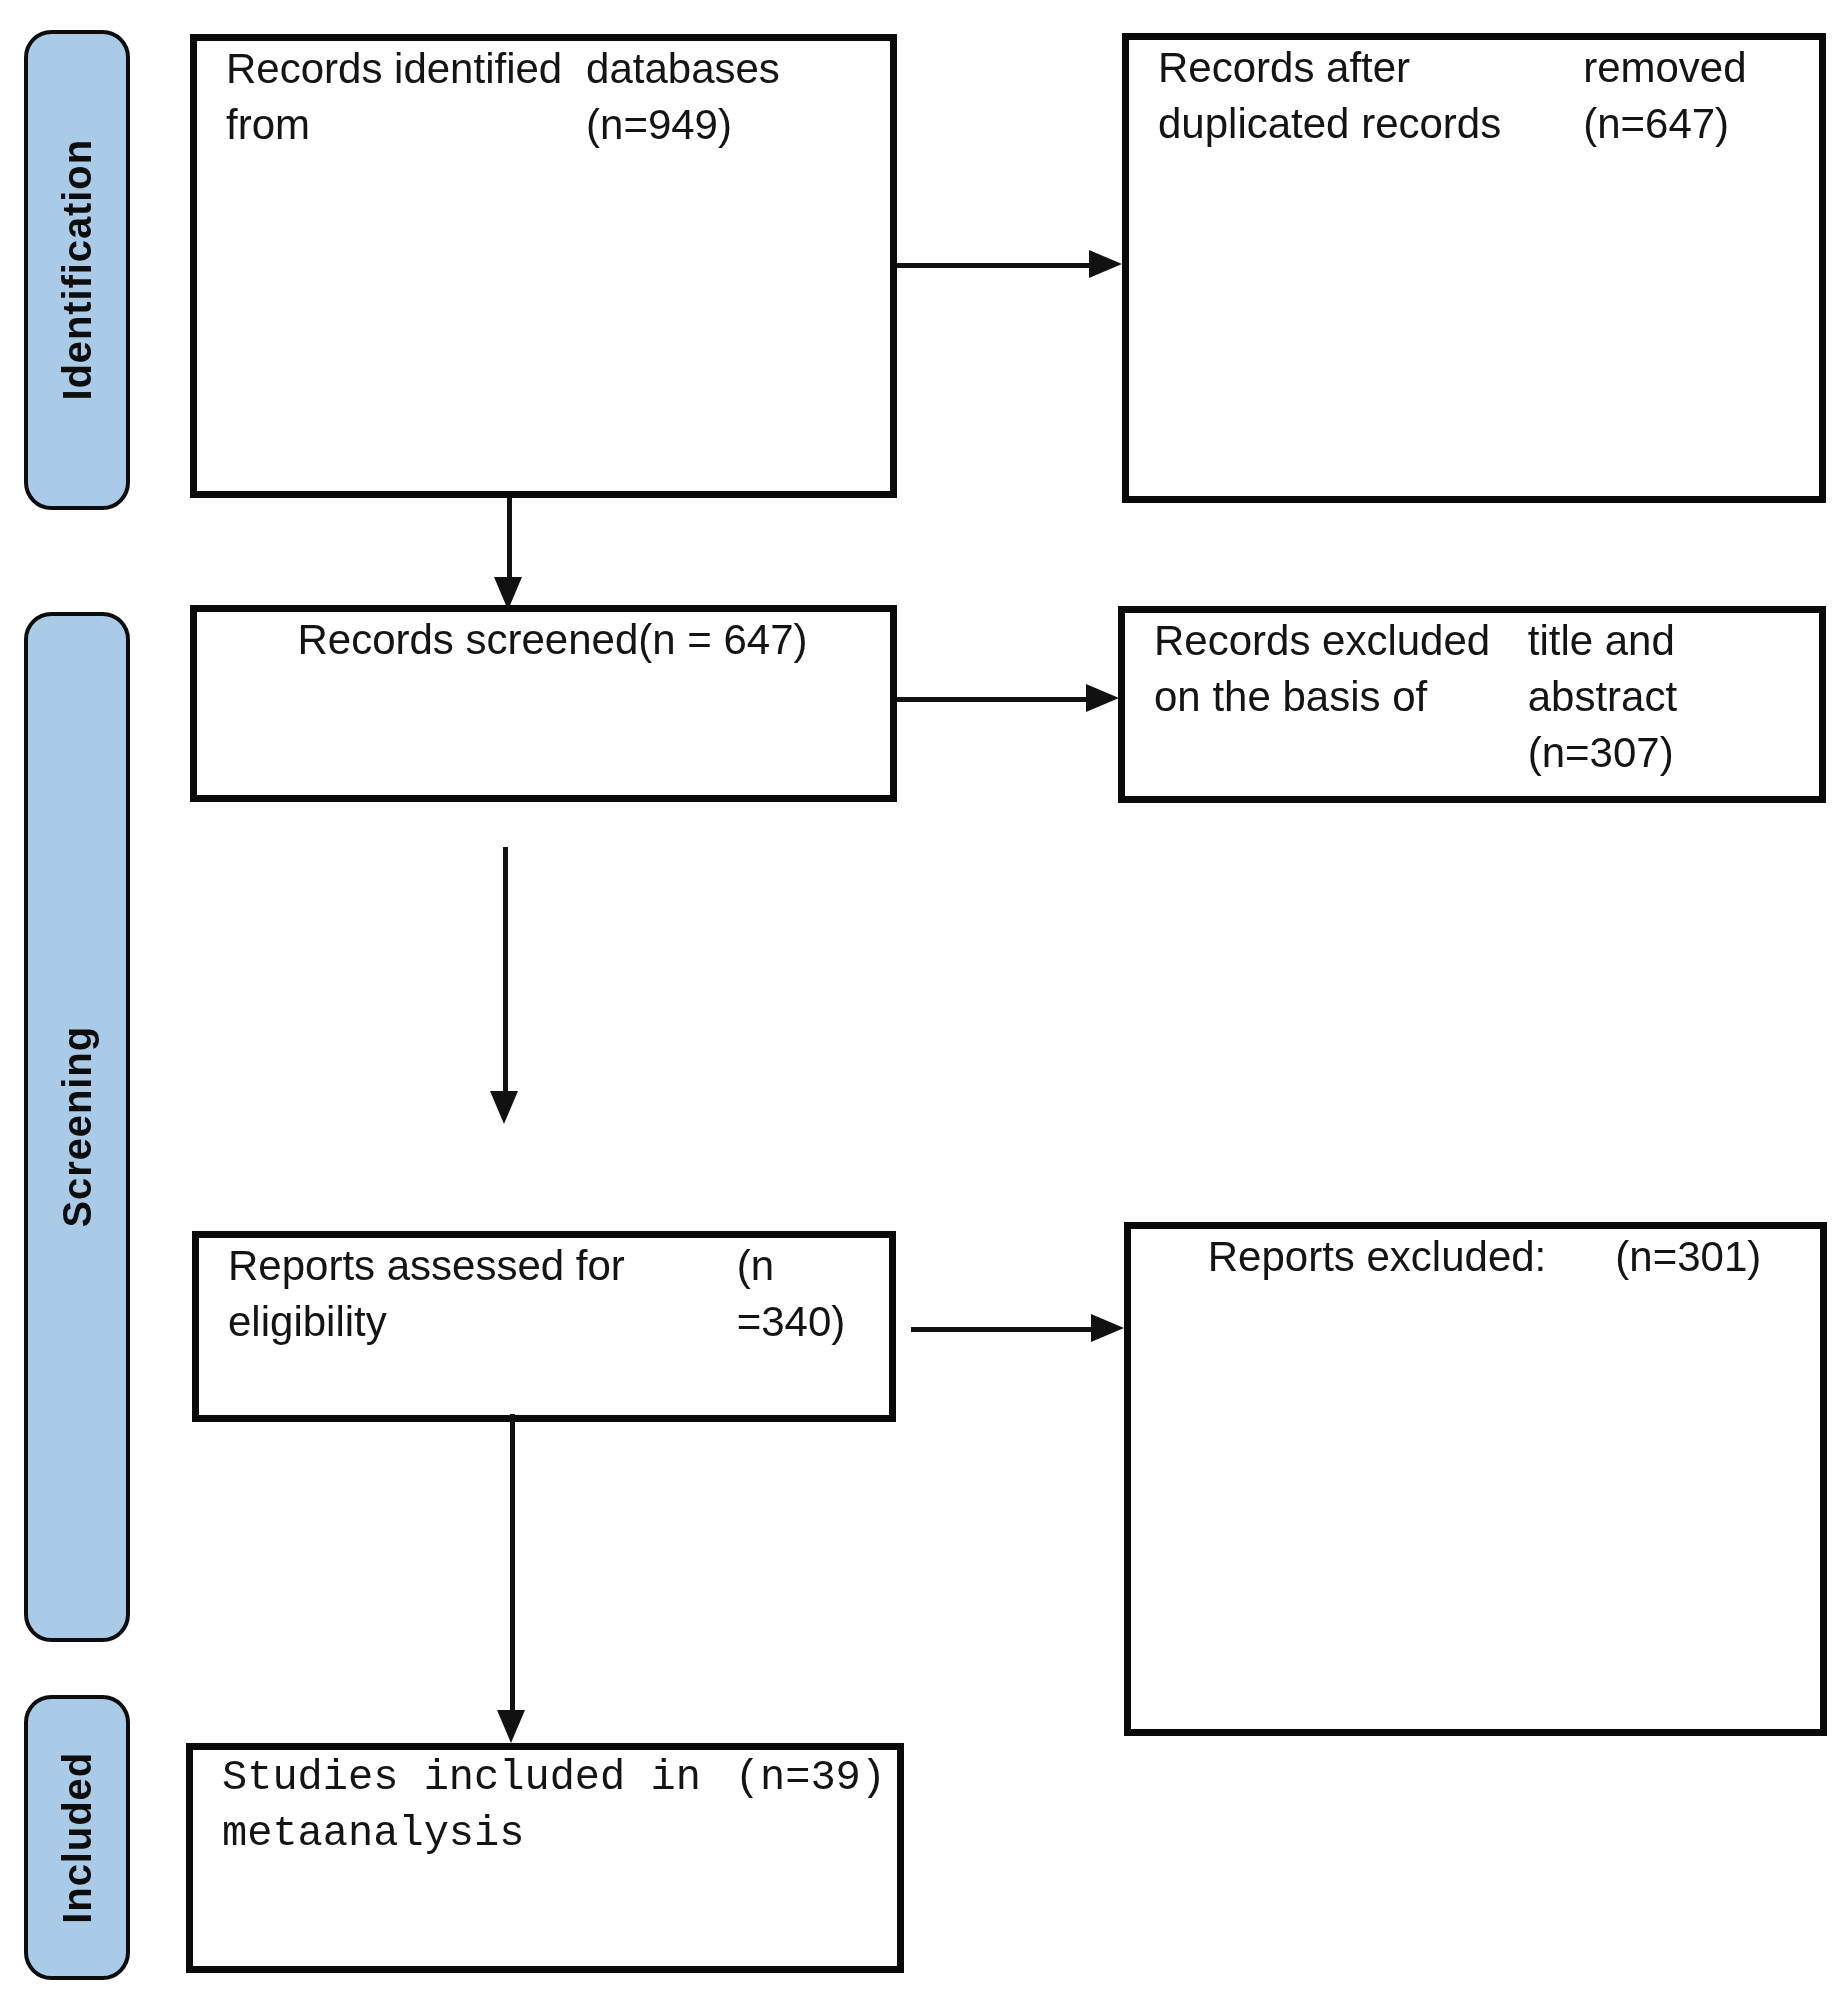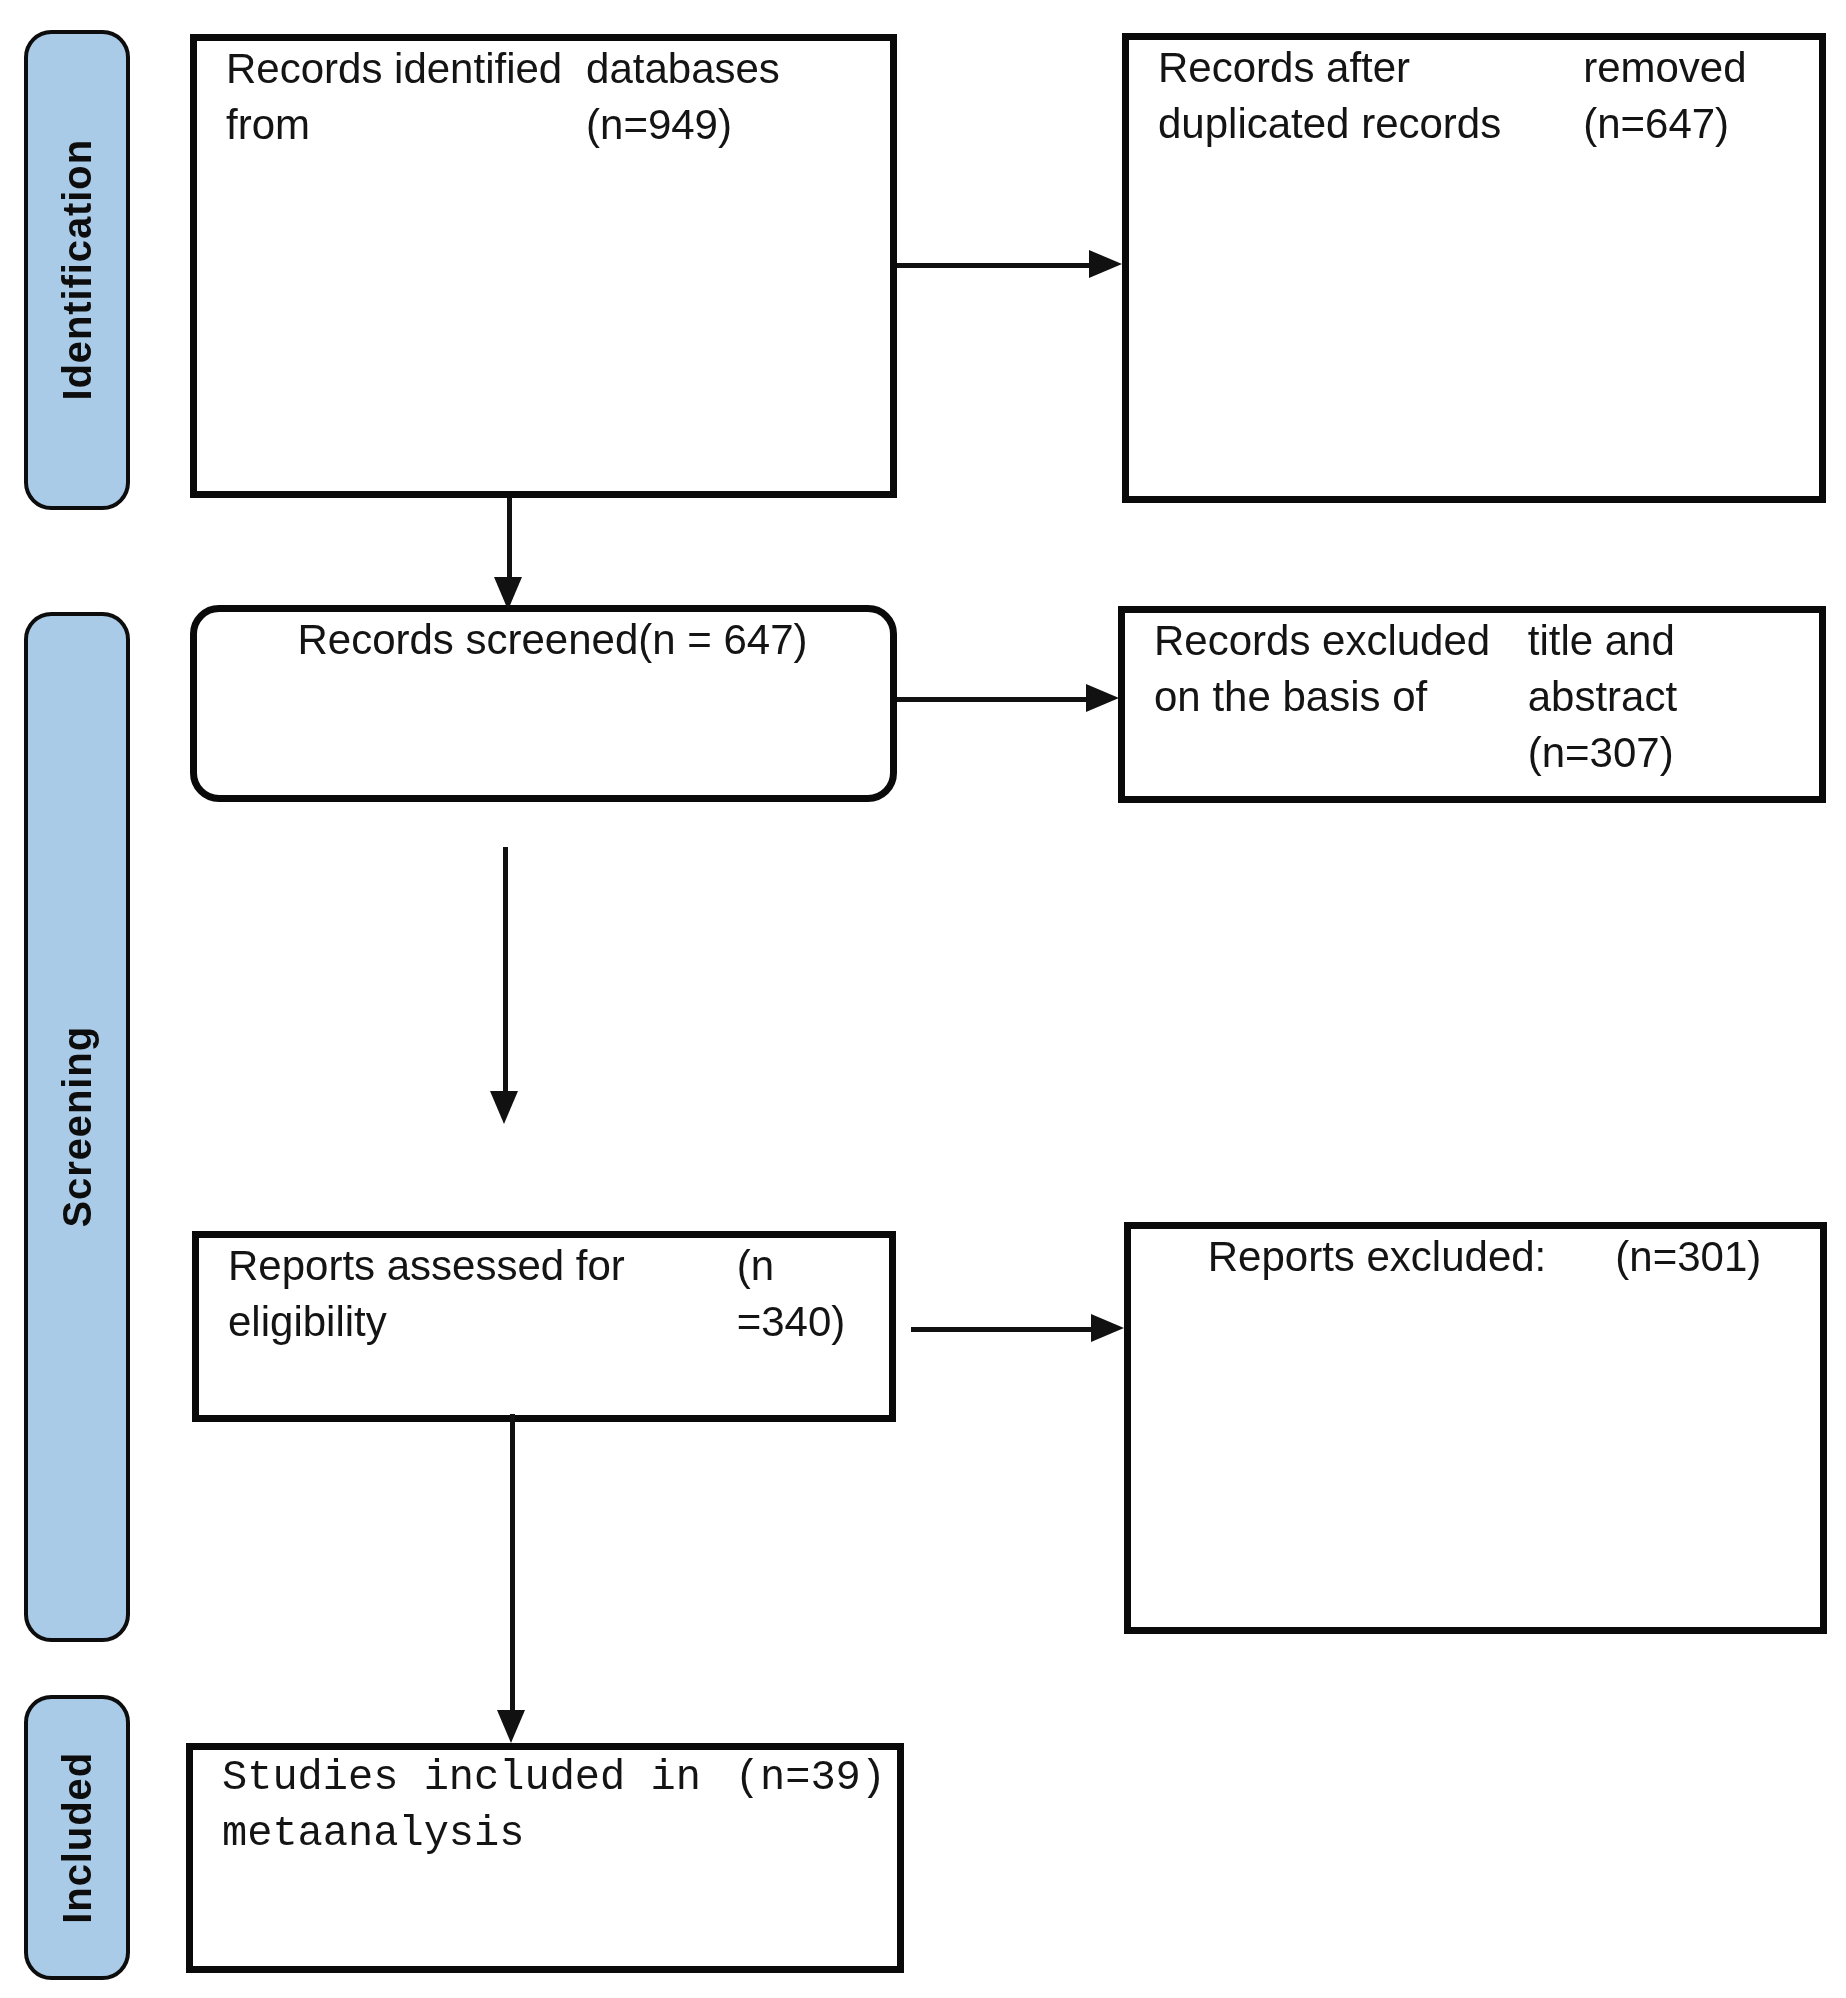--- a/index.html
+++ b/index.html
@@ -87,34 +87,34 @@
 
   <div class="flow-box" style="left:190px; top:34px; width:707px; height:464px;">
     <span class="line">Records identified from</span>
     <span class="line">databases (n=949)</span>
   </div>
   <div class="flow-box" style="left:1122px; top:33px; width:704px; height:470px;">
     <span class="line">Records after duplicated records</span>
     <span class="line">removed (n=647)</span>
   </div>
 
-  <div class="flow-box" style="left:190px; top:605px; width:707px; height:197px;border-radius:29px;">
+  <div class="flow-box" style="left:190px; top:605px; width:707px; height:197px;">
     <span class="line">Records screened</span>
     <span class="line">(n = 647)</span>
   </div>
   <div class="flow-box" style="left:1118px; top:606px; width:708px; height:197px;">
     <span class="line">Records excluded on the basis of</span>
     <span class="line">title and abstract (n=307)</span>
   </div>
 
   <div class="flow-box" style="left:192px; top:1223px; width:704px; height:191px;margin-top:8px;">
     <span class="line">Reports assessed for eligibility</span>
     <span class="line">(n =340)</span>
   </div>
-  <div class="flow-box" style="left:1124px; top:1222px; width:703px; height:412px;gap:21px;">
+  <div class="flow-box" style="left:1124px; top:1222px; width:703px; height:514px;gap:21px;">
     <span class="line">Reports excluded:</span>
     <span class="line indent">(n=301)</span>
   </div>
 
   <div class="flow-box" style="left:186px; top:1743px; width:718px; height:230px;font-family:Liberation Mono, monospace;">
     <span class="line">Studies included in metaanalysis</span>
     <span class="line">(n=39)</span>
   </div>
 
   <div class="hline" style="left:897px; top:263px; width:194px;"></div>

